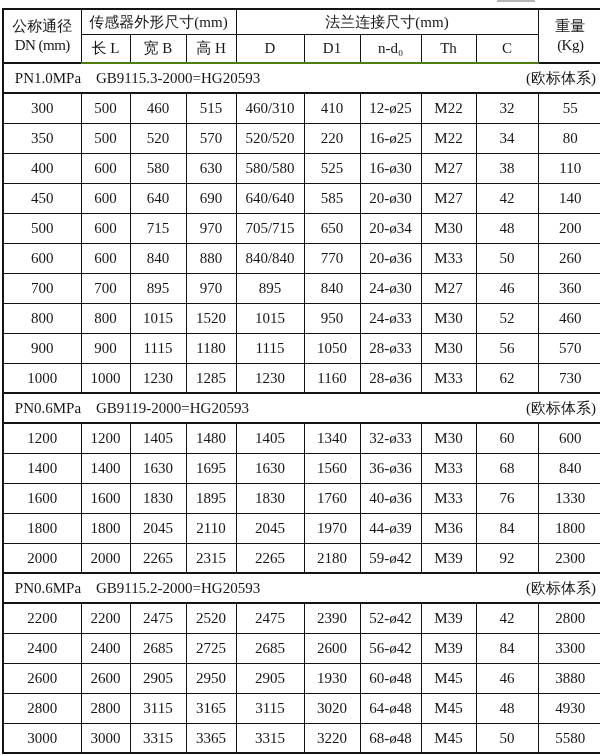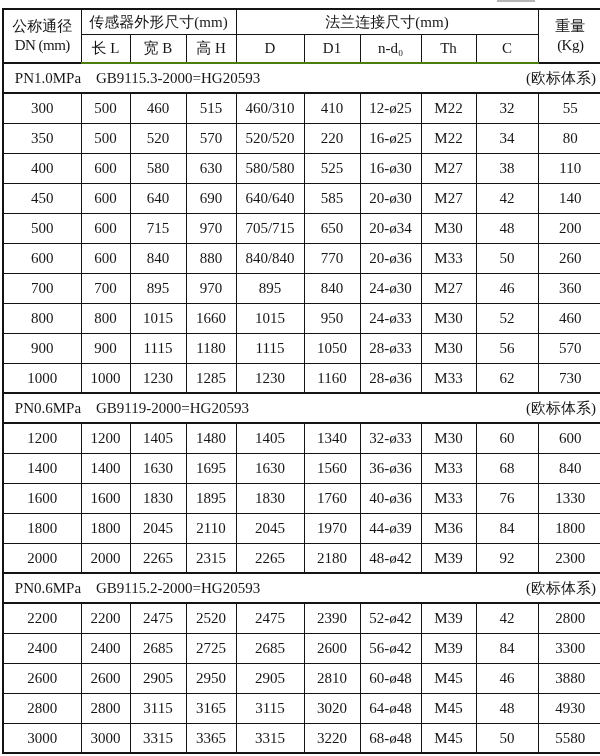--- a/index.html
+++ b/index.html
@@ -214,21 +214,21 @@
           <td data-name="spec-cell">840</td>
           <td data-name="spec-cell">24-ø30</td>
           <td data-name="spec-cell">M27</td>
           <td data-name="spec-cell">46</td>
           <td data-name="spec-cell">360</td>
         </tr>
         <tr data-name="spec-row">
           <td data-name="spec-cell">800</td>
           <td data-name="spec-cell">800</td>
           <td data-name="spec-cell">1015</td>
-          <td data-name="spec-cell">1660</td>
+          <td data-name="spec-cell">1520</td>
           <td data-name="spec-cell">1015</td>
           <td data-name="spec-cell">950</td>
           <td data-name="spec-cell">24-ø33</td>
           <td data-name="spec-cell">M30</td>
           <td data-name="spec-cell">52</td>
           <td data-name="spec-cell">460</td>
         </tr>
         <tr data-name="spec-row">
           <td data-name="spec-cell">900</td>
           <td data-name="spec-cell">900</td>
@@ -313,21 +313,21 @@
           <td data-name="spec-cell">84</td>
           <td data-name="spec-cell">1800</td>
         </tr>
         <tr data-name="spec-row">
           <td data-name="spec-cell">2000</td>
           <td data-name="spec-cell">2000</td>
           <td data-name="spec-cell">2265</td>
           <td data-name="spec-cell">2315</td>
           <td data-name="spec-cell">2265</td>
           <td data-name="spec-cell">2180</td>
-          <td data-name="spec-cell">48-ø42</td>
+          <td data-name="spec-cell">59-ø42</td>
           <td data-name="spec-cell">M39</td>
           <td data-name="spec-cell">92</td>
           <td data-name="spec-cell">2300</td>
         </tr>
       </tbody>
 
     <tbody data-name="section-pn0.6mpa-gb9115.2">
       <tr class="section-row" data-name="section-header-row">
         <td colspan="10">
           <div class="section-line">
@@ -360,21 +360,21 @@
           <td data-name="spec-cell">M39</td>
           <td data-name="spec-cell">84</td>
           <td data-name="spec-cell">3300</td>
         </tr>
         <tr data-name="spec-row">
           <td data-name="spec-cell">2600</td>
           <td data-name="spec-cell">2600</td>
           <td data-name="spec-cell">2905</td>
           <td data-name="spec-cell">2950</td>
           <td data-name="spec-cell">2905</td>
-          <td data-name="spec-cell">2810</td>
+          <td data-name="spec-cell">1930</td>
           <td data-name="spec-cell">60-ø48</td>
           <td data-name="spec-cell">M45</td>
           <td data-name="spec-cell">46</td>
           <td data-name="spec-cell">3880</td>
         </tr>
         <tr data-name="spec-row">
           <td data-name="spec-cell">2800</td>
           <td data-name="spec-cell">2800</td>
           <td data-name="spec-cell">3115</td>
           <td data-name="spec-cell">3165</td>

